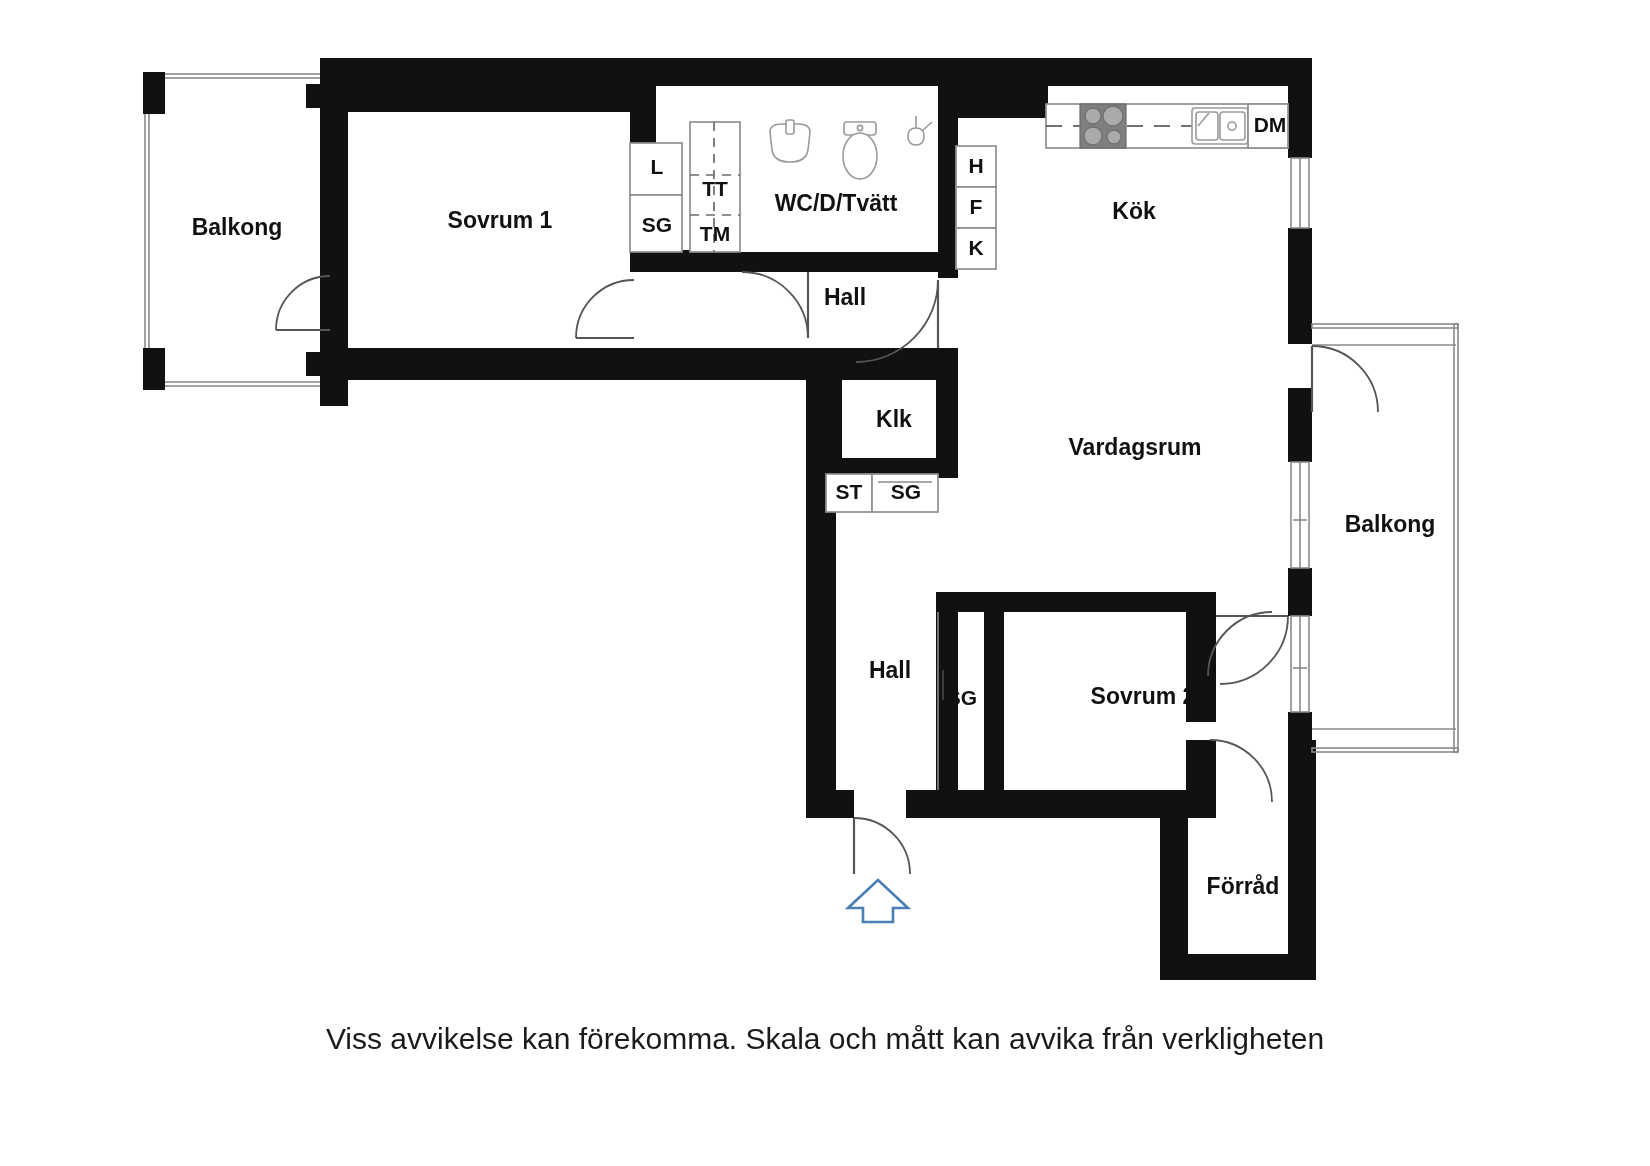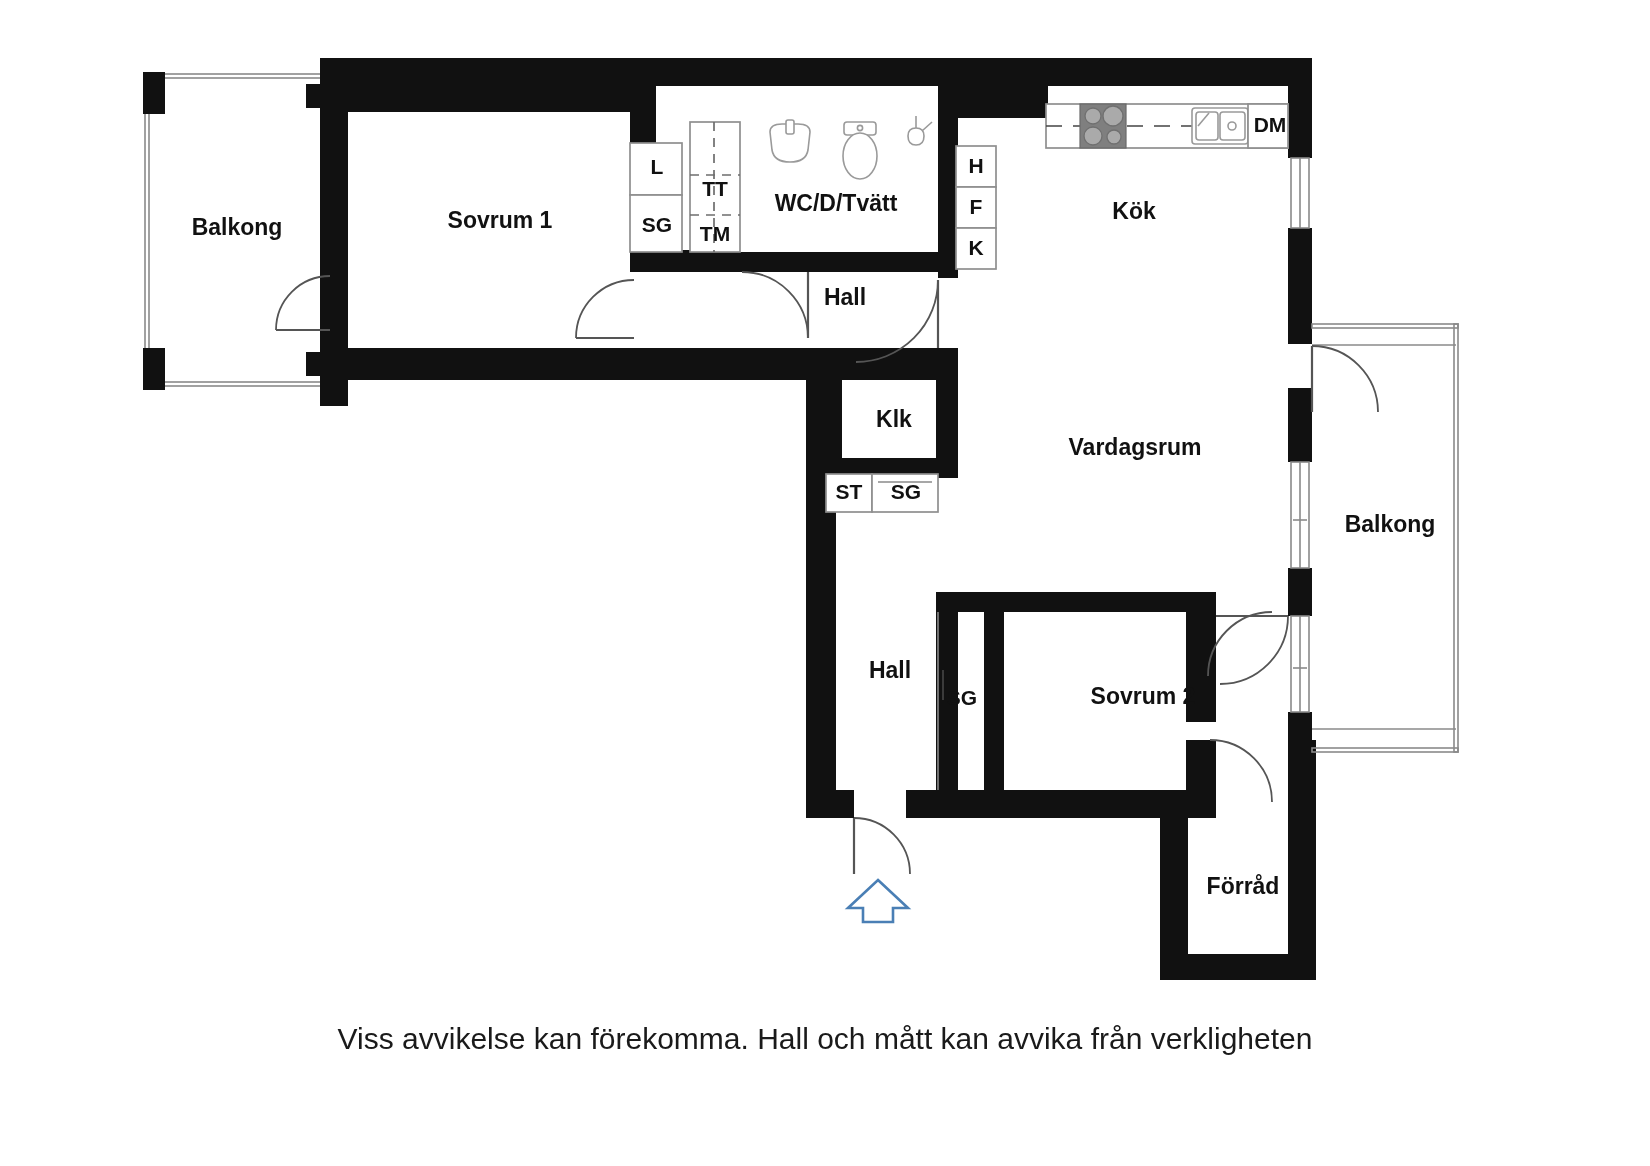--- a/index.html
+++ b/index.html
@@ -296,15 +296,15 @@
       <text class="room-label" x="1143" y="698">Sovrum 2</text>
       <text class="room-label" x="1243" y="888">Förråd</text>
     </g>
 
     <g>
       <path class="arrow-entry" d="M878 880 L908 908 L893 908 L893 922 L863 922 L863 908 L848 908 Z"></path>
     </g>
 
   </svg>
 
-  <div id="caption">Viss avvikelse kan förekomma. Hall och mått kan avvika från verkligheten</div>
+  <div id="caption">Viss avvikelse kan förekomma. Skala och mått kan avvika från verkligheten</div>
 
 </div>
 
 </body></html>

